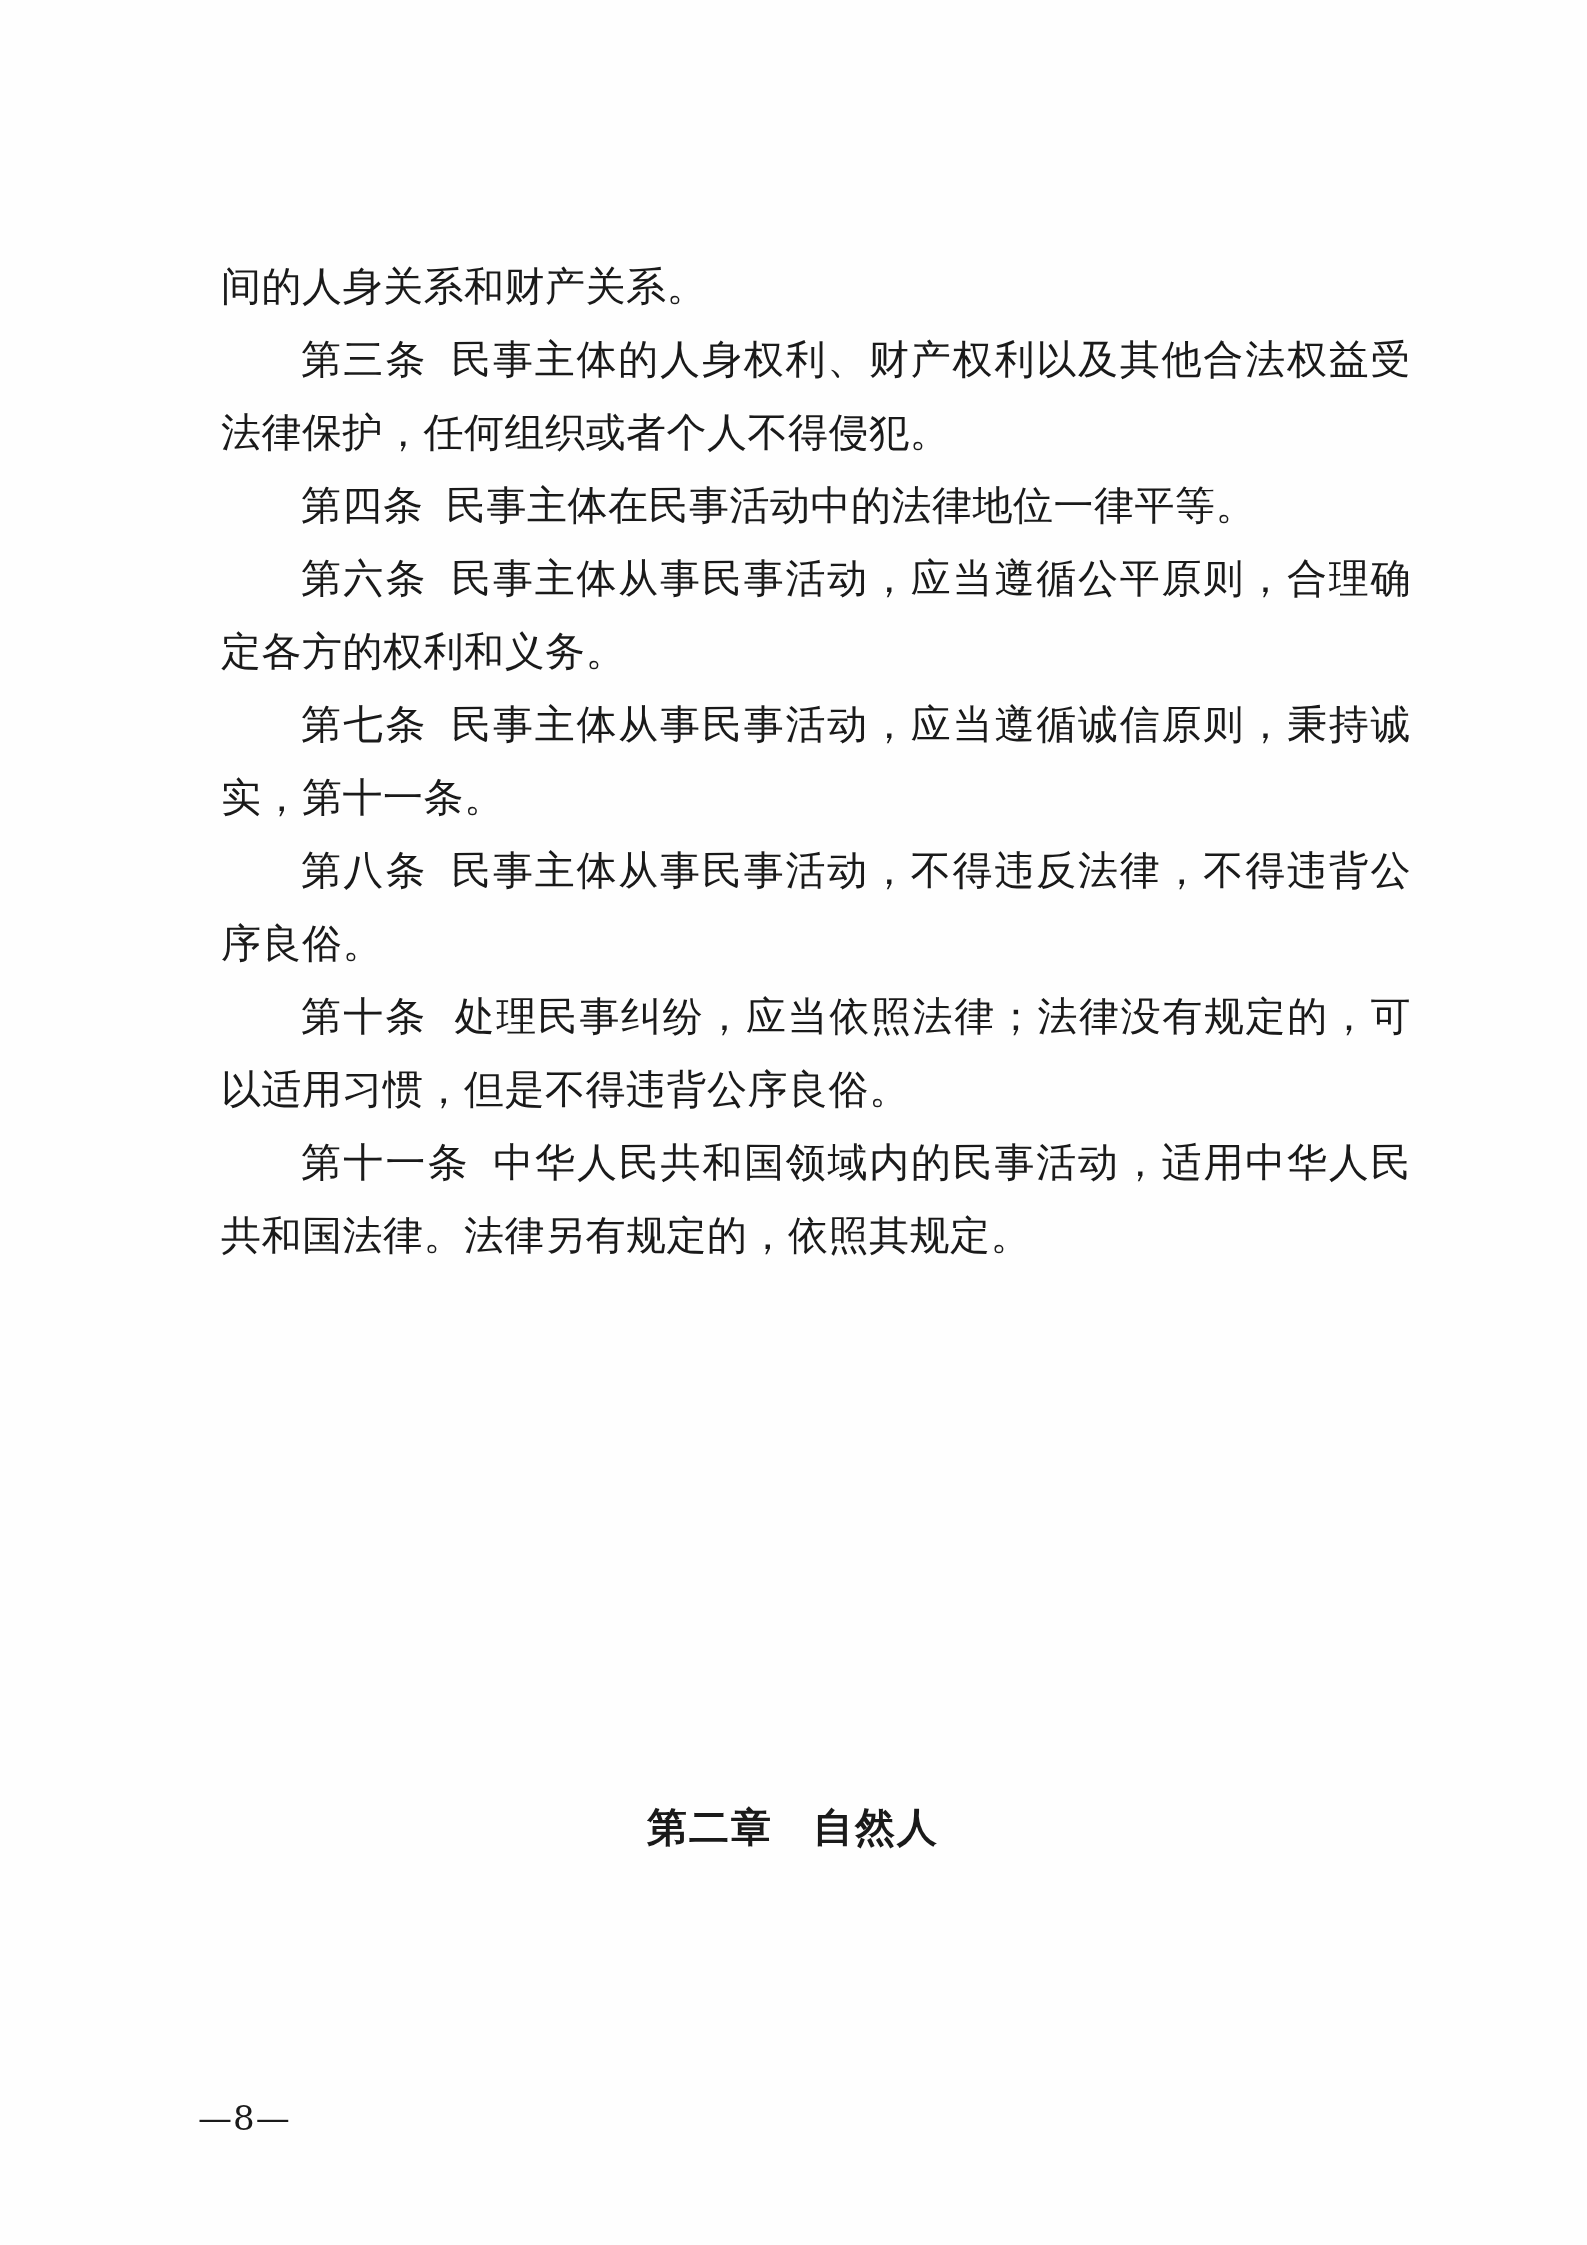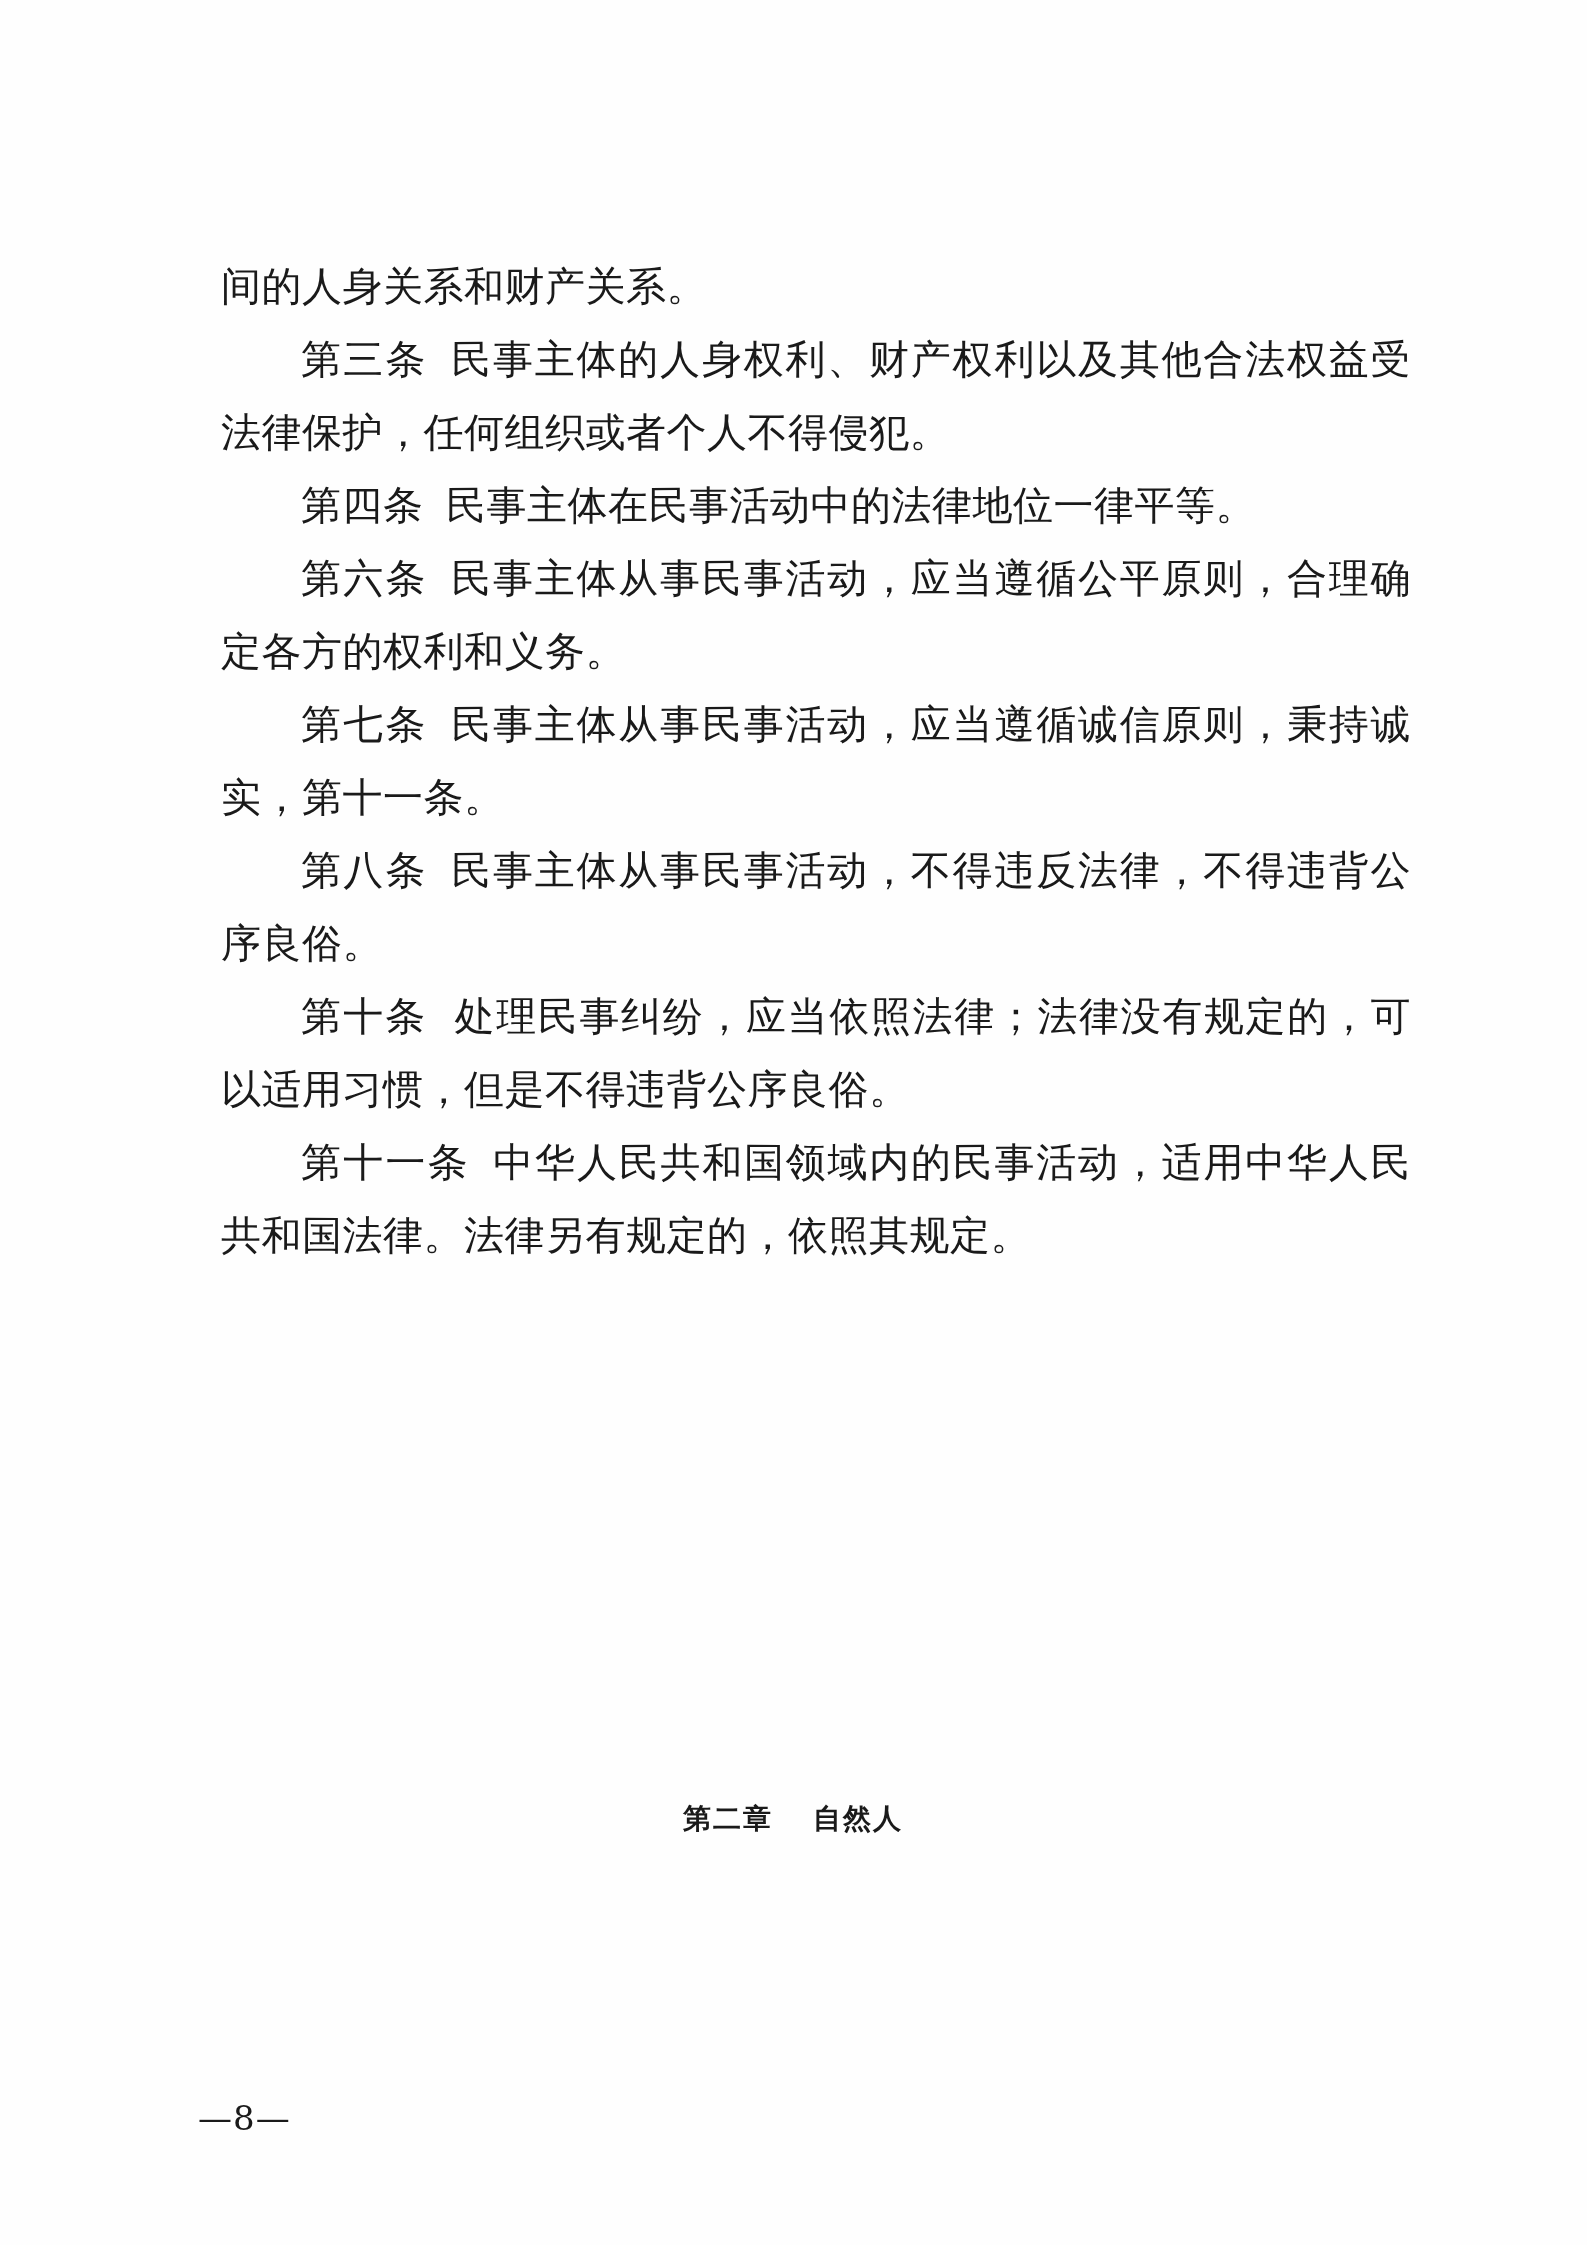--- a/index.html
+++ b/index.html
@@ -53,21 +53,21 @@
   .gap-wide {
     display: inline-block;
     width: 26px;
   }
   .chapter {
     position: absolute;
     left: 198px;
     top: 1800px;
     width: 1190px;
     text-align: center;
-    font-size: 28px;
+    font-size: 40px;
     font-weight: bold;
     letter-spacing: 2px;
   }
   .chapter .sep {
     display: inline-block;
     width: 40px;
   }
   .footer {
     position: absolute;
     left: 198px;

